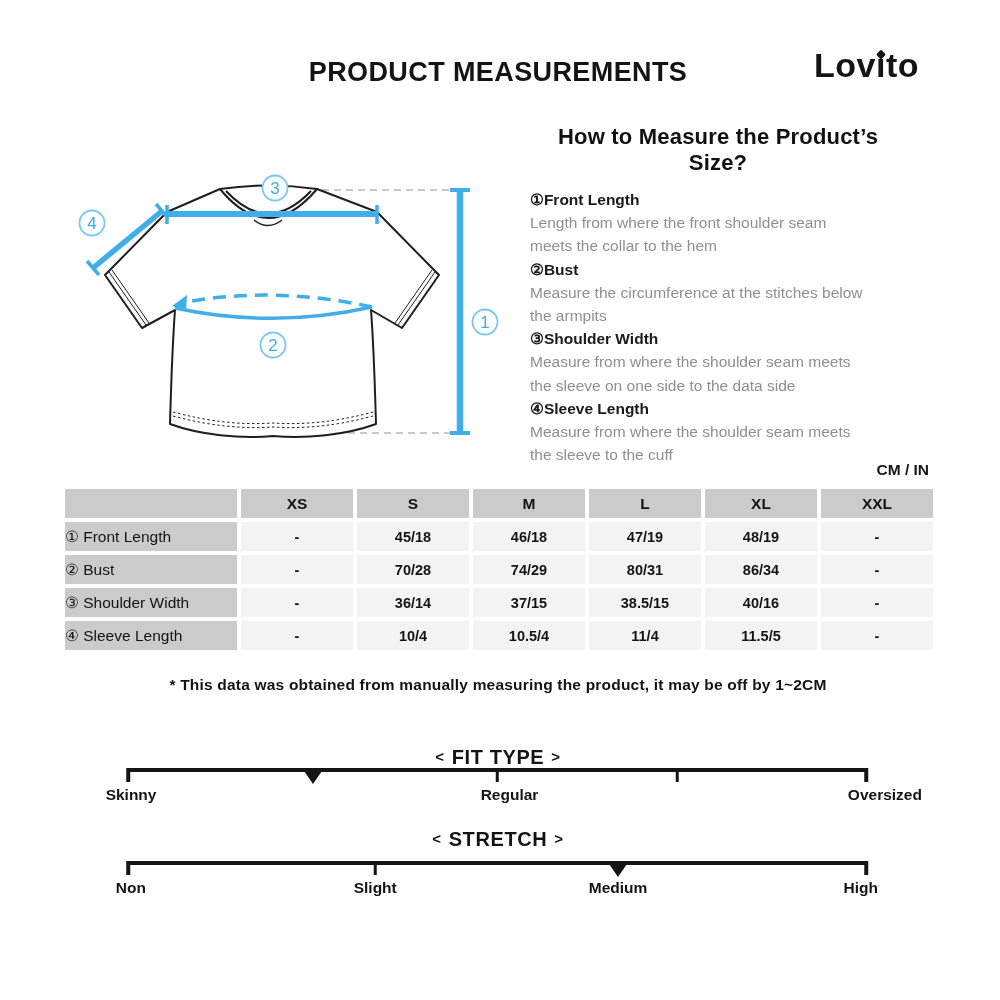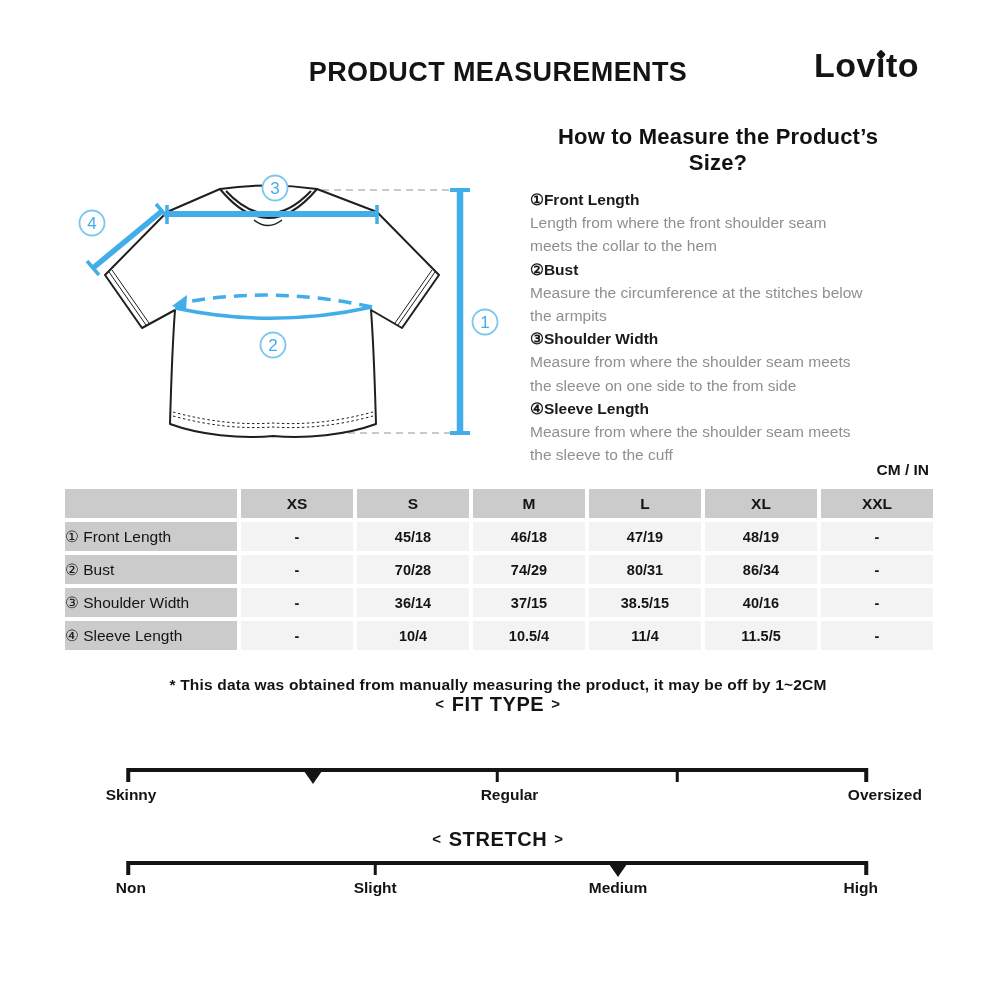--- a/index.html
+++ b/index.html
@@ -35,21 +35,21 @@
   .cell.val{background:var(--table-cell-bg,#f3f3f3);font-weight:700;font-size:14.5px;}
 
   
   .footnote{position:absolute;top:676px;left:0;width:100%;text-align:center;
             font-size:15.5px;font-weight:700;letter-spacing:.2px;}
 
   
   .scale-heading{position:absolute;left:0;width:100%;text-align:center;
                  font-size:20px;font-weight:800;letter-spacing:.6px;}
   .scale-heading .ab{font-size:15px;font-weight:700;position:relative;top:-2px;margin:0 7px;}
-  .fit-heading{top:693px;} .stretch-heading{top:828px;}
+  .fit-heading{top:746px;} .stretch-heading{top:828px;}
   .track{position:absolute;left:128px;width:738px;height:18px;}
   .fit-track{top:768px;} .stretch-track{top:861px;}
   .track .line{position:absolute;left:0;right:0;top:0;height:3.5px;background:#141414;}
   .track .tick{position:absolute;top:0;width:2.5px;height:14px;background:#141414;
                transform:translateX(-50%);}
   .track .tick.end{width:3.5px;}
   .track .marker{position:absolute;top:3px;width:0;height:0;transform:translateX(-50%);
                  border-left:9px solid transparent;border-right:9px solid transparent;
                  border-top:13px solid #141414;}
   .slabels{position:absolute;left:128px;width:738px;height:20px;}
@@ -126,21 +126,21 @@
       <div class="glabel">②Bust</div>
       <div class="gdesc">
           <span>Measure the circumference at the stitches below</span>
           <span>the armpits</span>
         </div>
     </div>
     <div class="gitem">
       <div class="glabel">③Shoulder Width</div>
       <div class="gdesc">
           <span>Measure from where the shoulder seam meets</span>
-          <span>the sleeve on one side to the from side</span>
+          <span>the sleeve on one side to the data side</span>
         </div>
     </div>
     <div class="gitem">
       <div class="glabel">④Sleeve Length</div>
       <div class="gdesc">
           <span>Measure from where the shoulder seam meets</span>
           <span>the sleeve to the cuff</span>
         </div>
     </div>
   </div>

